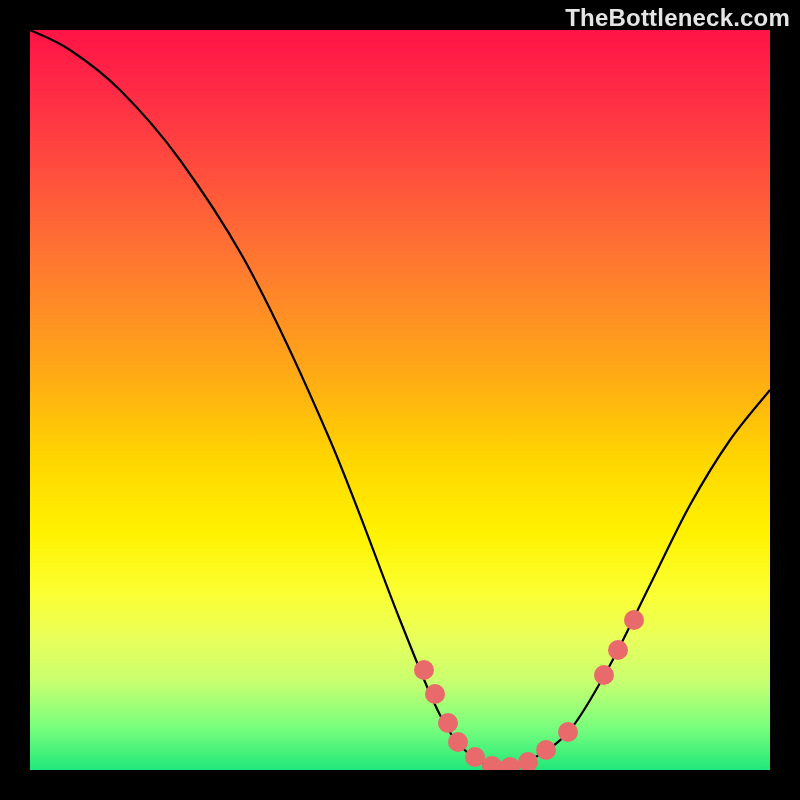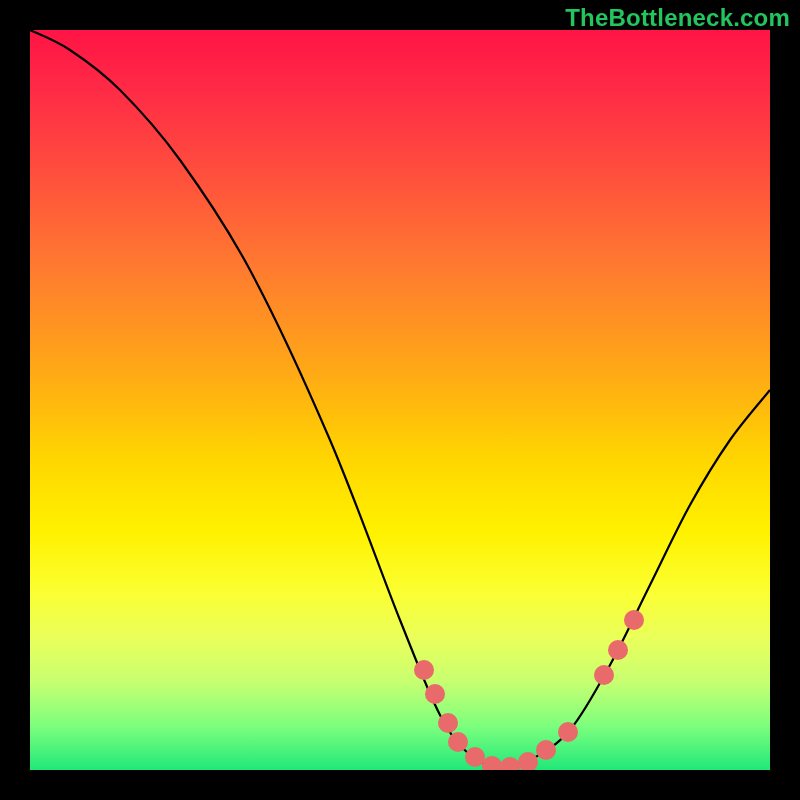--- a/index.html
+++ b/index.html
@@ -28,21 +28,21 @@
       #fbff32 76%,
       #eaff5a 82%,
       #c8ff70 88%,
       #7dff7d 94%,
       #20e87a 100%);
   }
   .watermark {
     position: absolute;
     top: 4px;
     right: 10px;
-    color: #22c55e;
+    color: #e5e5e5;
     font-size: 24px;
     font-weight: 600;
     letter-spacing: 0.2px;
   }
   svg.curve {
     position: absolute;
     left: 30px;
     top: 30px;
     width: 740px;
     height: 740px;

